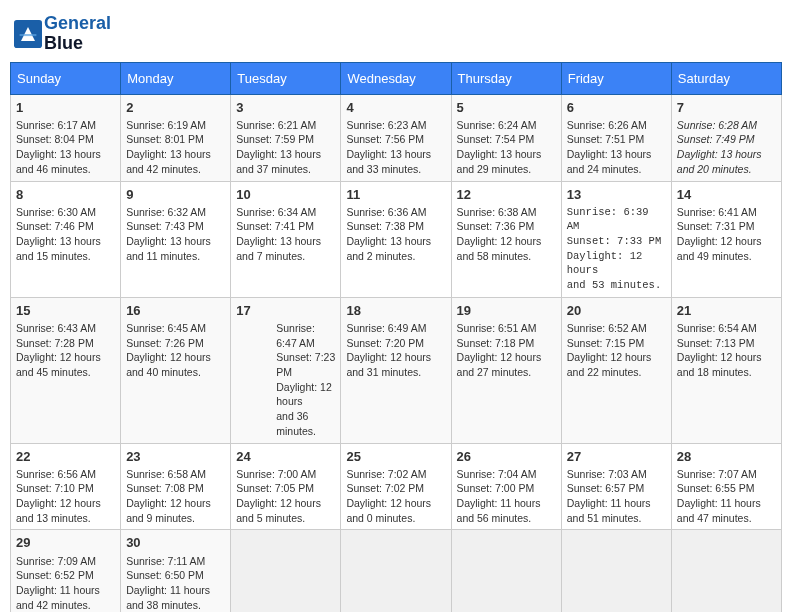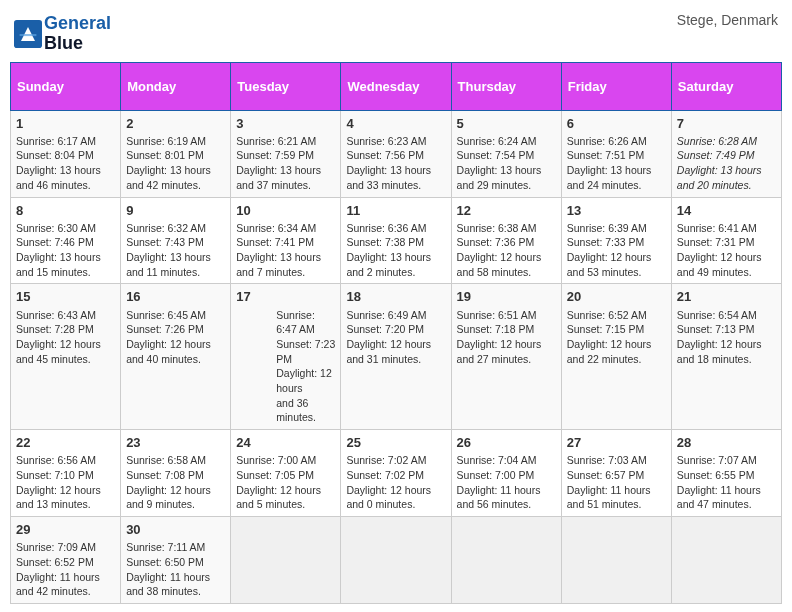--- a/index.html
+++ b/index.html
@@ -48,26 +48,26 @@
       font-size: 14px;
       color: #555;
       margin-top: 2px;
     }
     table {
       width: 100%;
       border-collapse: collapse;
       font-size: 11px;
     }
     thead th {
-      background: #d946ef;
+      background: #3b82f6;
       color: #fff;
       text-align: left;
-      padding: 16px 6px;
+      padding: 8px 6px;
       font-size: 13px;
-      font-weight: bold;
+      font-weight: normal;
       border: 1px solid #1a5fa8;
     }
     tbody td {
       border: 1px solid #ccc;
       vertical-align: top;
       padding: 4px 5px;
       width: calc(100% / 7);
       min-height: 70px;
       color: #333;
       line-height: 1.4;
@@ -101,21 +101,20 @@
       <rect x="0" y="0" width="40" height="40" rx="4" fill="#1a5fa8"></rect>
       <polygon points="10,30 20,10 30,30" fill="white"></polygon>
       <rect x="8" y="20" width="24" height="3" fill="#5ba3e0" opacity="0.7"></rect>
     </svg>
     <div class="logo-text">
       <span>General</span><br>
       <span style="color:#0f172a;">Blue</span>
     </div>
   </div>
   <div class="title-block">
-    <div class="location">Stege, Denmark</div>
   </div>
 </div>
 
 <table>
   <thead>
     <tr id="weekday-row">
         <th>Sunday</th>
         <th>Monday</th>
         <th>Tuesday</th>
         <th>Wednesday</th>
@@ -207,21 +206,21 @@
         </td>
         <td>
           <span class="day-num">12</span>
           <div class="day-info" style="white-space: pre-line;">Sunrise: 6:38 AM
 Sunset: 7:36 PM
 Daylight: 12 hours
 and 58 minutes.</div>
         </td>
         <td>
           <span class="day-num">13</span>
-          <div class="day-info" style="white-space: pre-line;">Sunrise: 6:39 AM
+          <div class="day-info" style="white-space: pre-line; font-family: Liberation Mono, monospace;">Sunrise: 6:39 AM
 Sunset: 7:33 PM
 Daylight: 12 hours
 and 53 minutes.</div>
         </td>
         <td>
           <span class="day-num">14</span>
           <div class="day-info" style="white-space: pre-line;">Sunrise: 6:41 AM
 Sunset: 7:31 PM
 Daylight: 12 hours
 and 49 minutes.</div>

